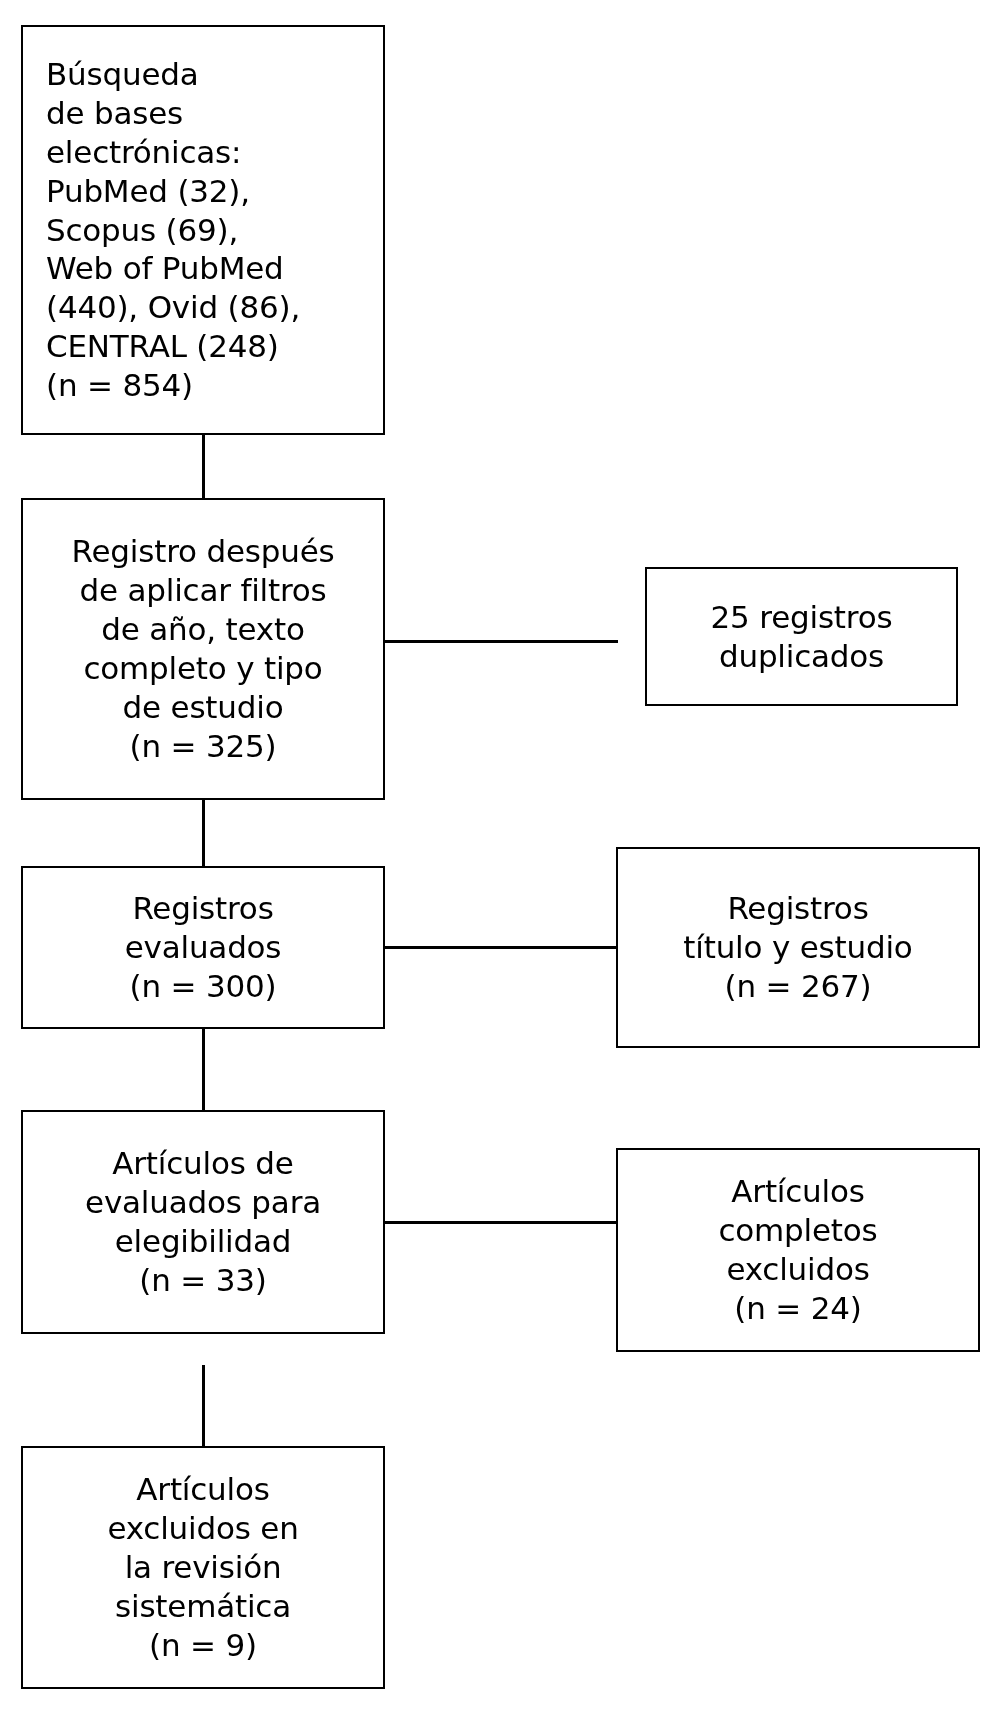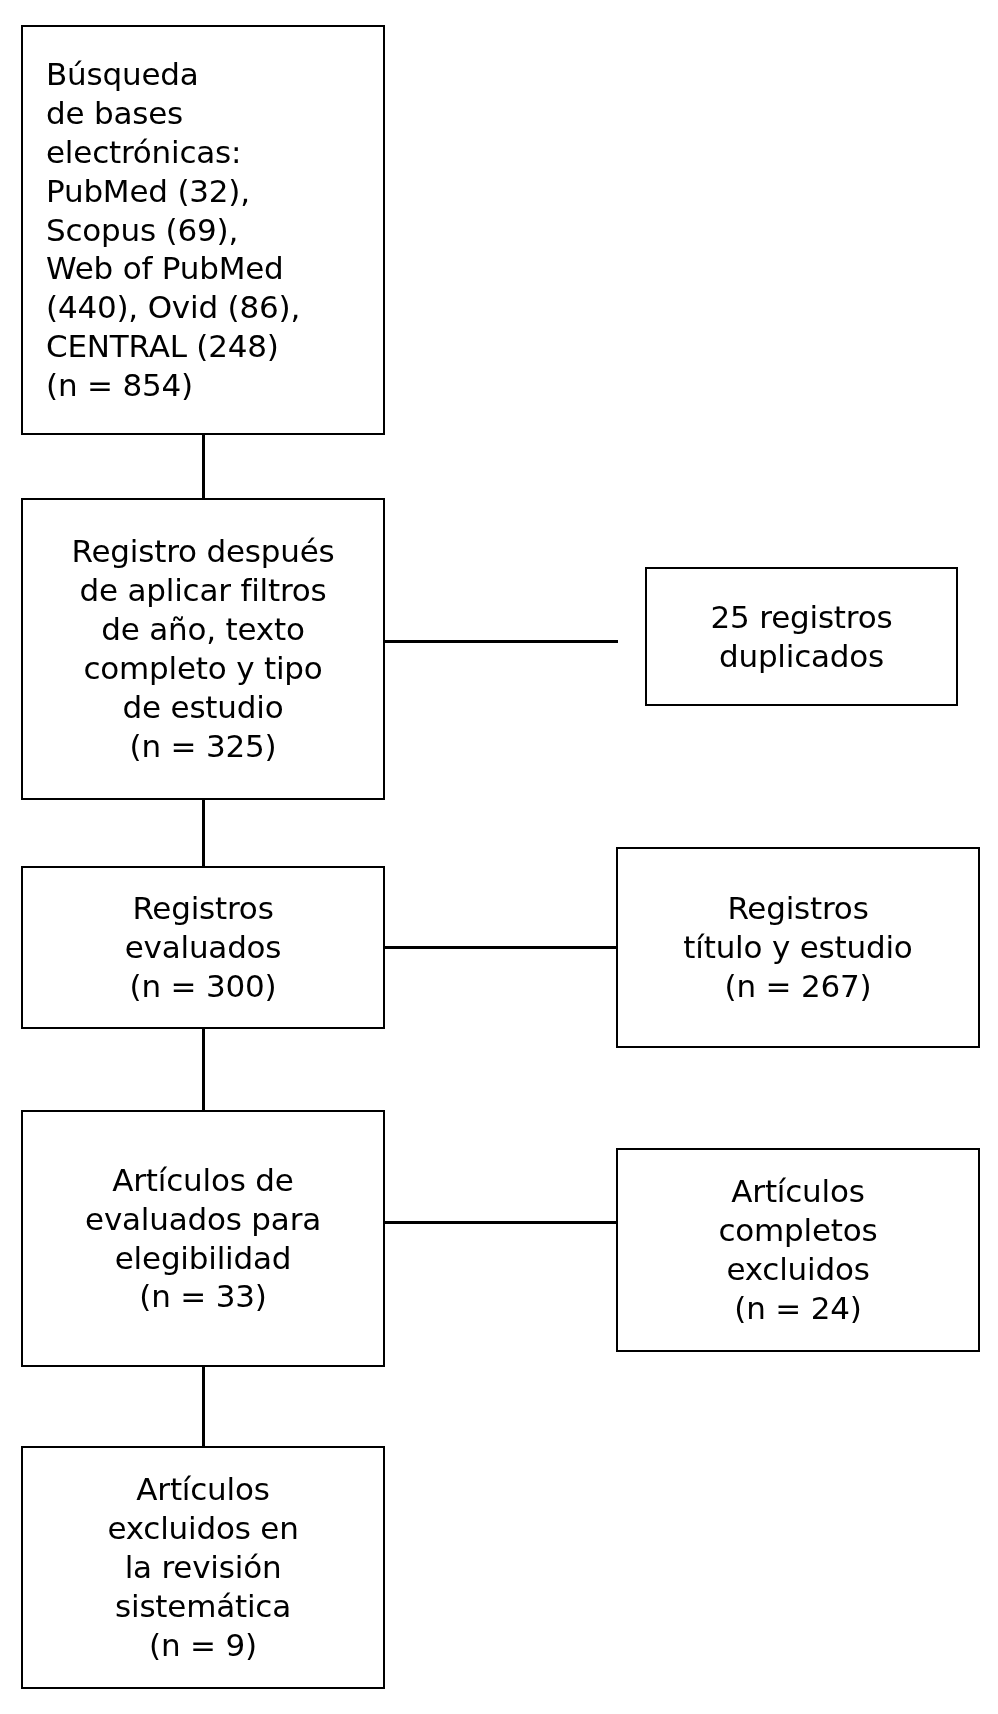--- a/index.html
+++ b/index.html
@@ -91,21 +91,21 @@
     <span class="line">de estudio</span>
     <span class="line">(n = 325)</span>
   </div>
 
   <div class="node centered" style="left:21px; top:866px; width:364px; height:163px;">
     <span class="line">Registros</span>
     <span class="line">evaluados</span>
     <span class="line">(n = 300)</span>
   </div>
 
-  <div class="node centered" style="left:21px; top:1110px; width:364px; height:257px;">
+  <div class="node centered" style="left:21px; top:1110px; width:364px; height:224px;">
     <span class="line">Artículos de</span>
     <span class="line">evaluados para</span>
     <span class="line">elegibilidad</span>
     <span class="line">(n = 33)</span>
   </div>
 
   <div class="node centered" style="left:21px; top:1446px; width:364px; height:243px;">
     <span class="line">Artículos</span>
     <span class="line">excluidos en</span>
     <span class="line">la revisión</span>

